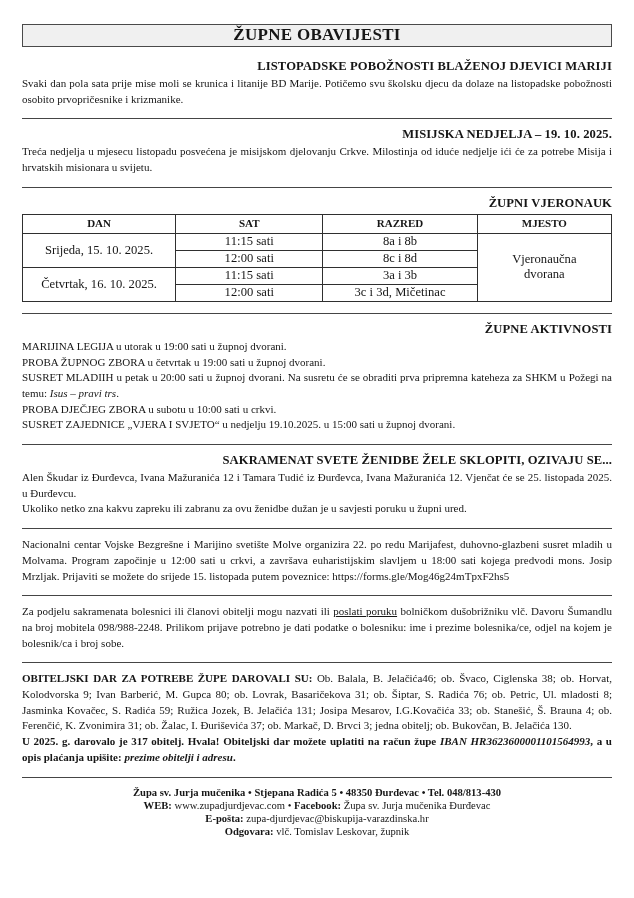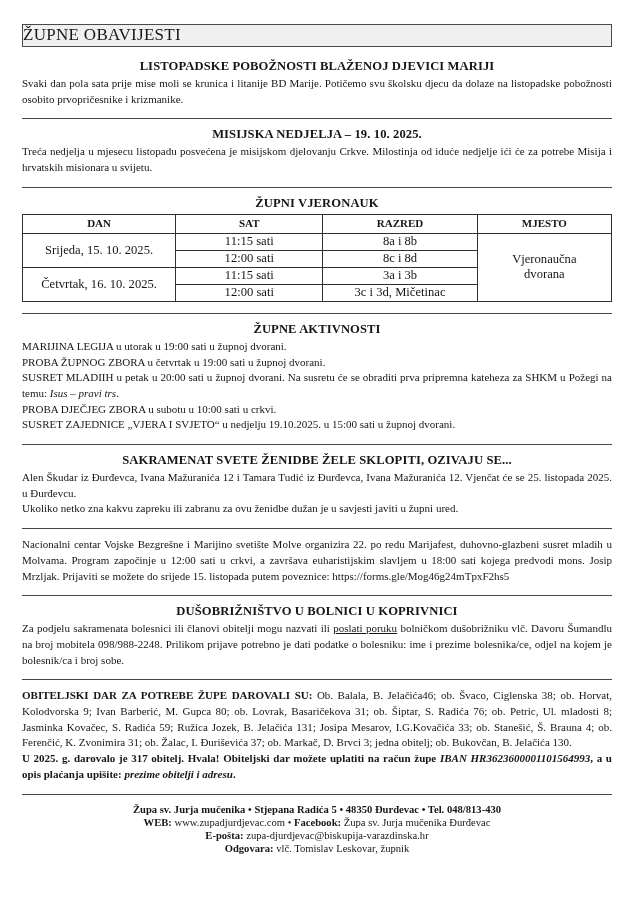--- a/index.html
+++ b/index.html
@@ -8,34 +8,34 @@
     background: #ffffff;
     color: #161616;
     font-family: "Liberation Serif", "DejaVu Serif", serif;
     overflow: hidden;
   }
   .page { padding: 24px 22px 0 22px; }
 
   .title-box {
     border: 1px solid #4a4a4a;
     background: #f0f0f0;
-    text-align: left;
-    font-weight: normal;
+    text-align: center;
+    font-weight: bold;
     font-size: 17px;
     line-height: 20px;
     height: 21px;
     letter-spacing: 0.3px;
     margin-bottom: 12px;
   }
 
   h2.sec-heading {
     font-size: 12.6px;
     line-height: 15px;
     font-weight: bold;
-    text-align: center;
+    text-align: right;
     margin: 0 0 2px 0;
     letter-spacing: 0.1px;
   }
 
   p.body {
     font-size: 11px;
     line-height: 15.7px;
     text-align: justify;
     margin: 0;
   }
@@ -145,33 +145,32 @@
     <p class="body"><span>SUSRET MLADIIH u petak u 20:00 sati u župnoj dvorani. Na susretu će se obraditi prva pripremna kateheza za SHKM u Požegi na temu: </span><span class="italic">Isus – pravi trs</span><span>.</span></p>
     <p class="body">PROBA DJEČJEG ZBORA u subotu u 10:00 sati u crkvi.</p>
     <p class="body">SUSRET ZAJEDNICE „VJERA I SVJETO“ u nedjelju 19.10.2025. u 15:00 sati u župnoj dvorani.</p>
   </section>
 
   <hr class="divider">
 
   <section>
     <h2 class="sec-heading">SAKRAMENAT SVETE ŽENIDBE ŽELE SKLOPITI, OZIVAJU SE...</h2>
     <p class="body">Alen Škudar iz Đurđevca, Ivana Mažuranića 12 i Tamara Tudić iz Đurđevca, Ivana Mažuranića 12. Vjenčat će se 25. listopada 2025. u Đurđevcu.</p>
-    <p class="body">Ukoliko netko zna kakvu zapreku ili zabranu za ovu ženidbe dužan je u savjesti javiti u župni ured.</p>
+    <p class="body">Ukoliko netko zna kakvu zapreku ili zabranu za ovu ženidbe dužan je u savjesti poruku u župni ured.</p>
   </section>
 
   <hr class="divider">
 
   <section>
     <p class="body"><span>Nacionalni centar Vojske Bezgrešne i Marijino svetište Molve organizira 22. po redu Marijafest, duhovno-glazbeni susret mladih u Molvama. Program započinje u 12:00 sati u crkvi, a završava euharistijskim slavljem u 18:00 sati kojega predvodi mons. Josip Mrzljak. Prijaviti se možete do srijede 15. listopada putem poveznice: </span><span>https://forms.gle/Mog46g24mTpxF2hs5</span></p>
   </section>
 
   <hr class="divider">
 
   <section>
-    <h2 class="sec-heading">DUŠOBRIŽNIŠTVO U BOLNICI U KOPRIVNICI</h2>
     <p class="body"><span>Za podjelu sakramenata bolesnici ili članovi obitelji mogu nazvati ili </span><span class="underline">poslati poruku</span><span> bolničkom dušobrižniku vlč. Davoru Šumandlu na broj mobitela 098/988-2248. Prilikom prijave potrebno je dati podatke o bolesniku: ime i prezime bolesnika/ce, odjel na kojem je bolesnik/ca i broj sobe.</span></p>
   </section>
 
   <hr class="divider">
 
   <section>
     <p class="body"><span class="bold">OBITELJSKI DAR ZA POTREBE ŽUPE DAROVALI SU:</span><span> Ob. Balala, B. Jelačića46; ob. Švaco, Ciglenska 38; ob. Horvat, Kolodvorska 9; Ivan Barberić, M. Gupca 80; ob. Lovrak, Basaričekova 31; ob. Šiptar, S. Radića 76; ob. Petric, Ul. mladosti 8; Jasminka Kovačec, S. Radića 59; Ružica Jozek, B. Jelačića 131; Josipa Mesarov, I.G.Kovačića 33; ob. Stanešić, Š. Brauna 4; ob. Ferenčić, K. Zvonimira 31; ob. Žalac, I. Đuriševića 37; ob. Markač, D. Brvci 3; jedna obitelj; ob. Bukovčan, B. Jelačića 130.</span></p>
     <p class="body bold"><span>U 2025. g. darovalo je 317 obitelj. Hvala! Obiteljski dar možete uplatiti na račun župe </span><span class="italic">IBAN HR3623600001101564993</span><span>, a u opis plaćanja upišite: </span><span class="italic">prezime obitelji i adresu</span><span>.</span></p>
   </section>
 

